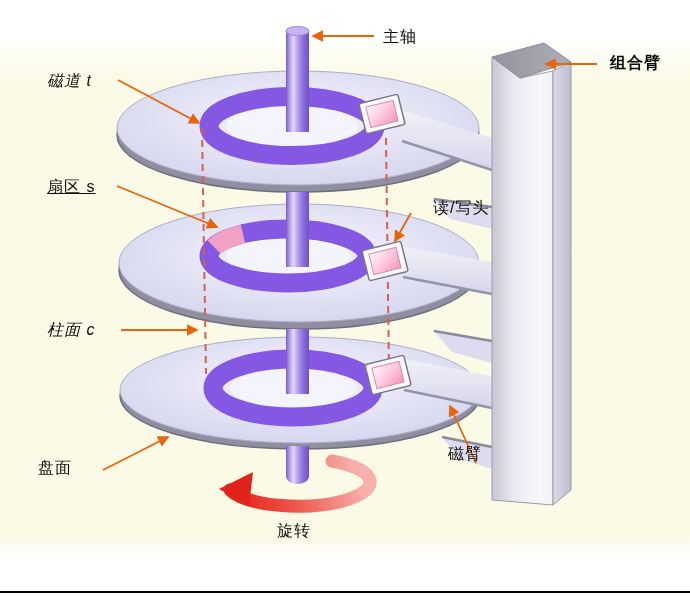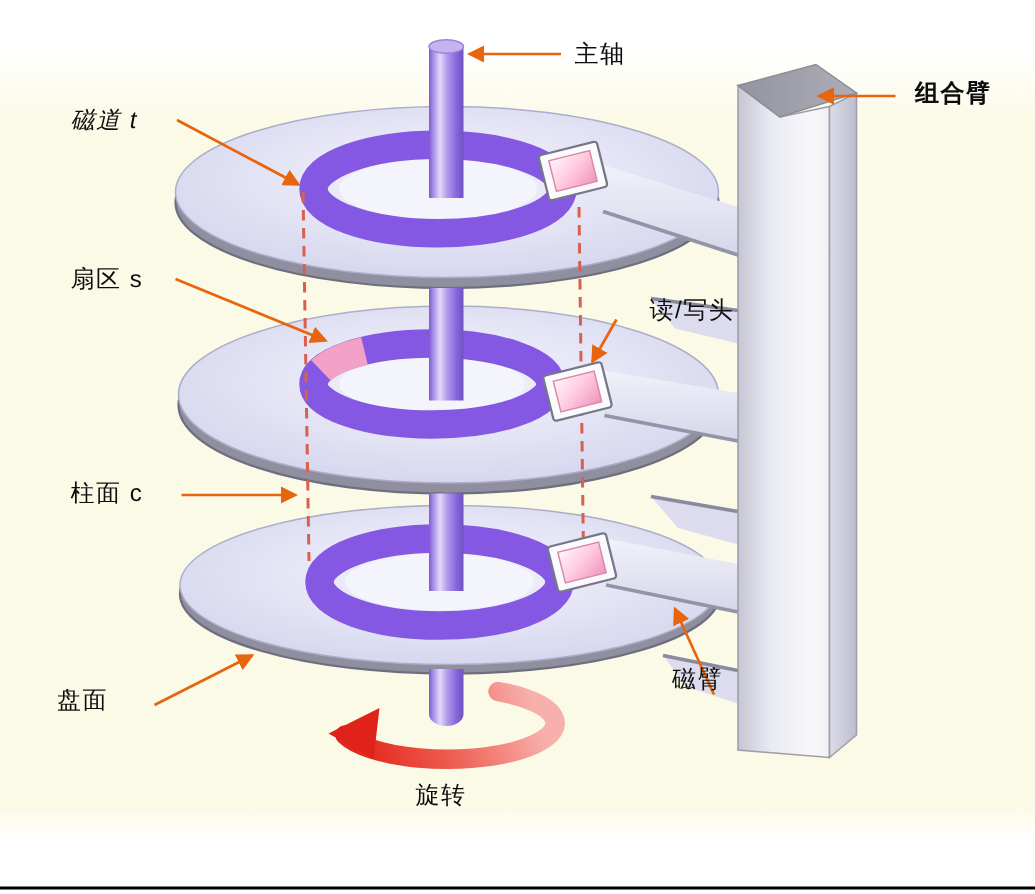--- a/index.html
+++ b/index.html
@@ -161,22 +161,22 @@
       <line x1="103" y1="470" x2="168" y2="437" marker-end="url(#ah)"></line>
       <line x1="374" y1="36" x2="313" y2="36" marker-end="url(#ah)"></line>
       <line x1="597" y1="64" x2="546" y2="64" marker-end="url(#ah)"></line>
       <line x1="411" y1="213" x2="395" y2="241" marker-end="url(#ah)"></line>
       <line x1="476" y1="463" x2="450" y2="406" marker-end="url(#ah)"></line>
     </g>
   </svg>
 
   <div class="lbl" style="left:383px;top:27px;">主轴</div>
   <div class="lbl" style="left:47px;top:71px;font-style:italic;">磁道 t</div>
-  <div class="lbl" style="left:47px;top:177px;">扇区 s</div>
-  <div class="lbl" style="left:47px;top:320px;">柱面 c</div>
+  <div class="lbl" style="left:47px;top:177px;text-decoration:underline;">扇区 s</div>
+  <div class="lbl" style="left:47px;top:320px;font-style:italic;">柱面 c</div>
   <div class="lbl" style="left:38px;top:458px;">盘面</div>
   <div class="lbl" style="left:610px;top:53px;font-weight:bold;">组合臂</div>
   <div class="lbl" style="left:433px;top:198px;">读/写头</div>
   <div class="lbl" style="left:448px;top:444px;">磁臂</div>
   <div class="lbl" style="left:277px;top:521px;">旋转</div>
 
   <div class="bottom-rule"></div>
 </div>
 
 </body></html>

